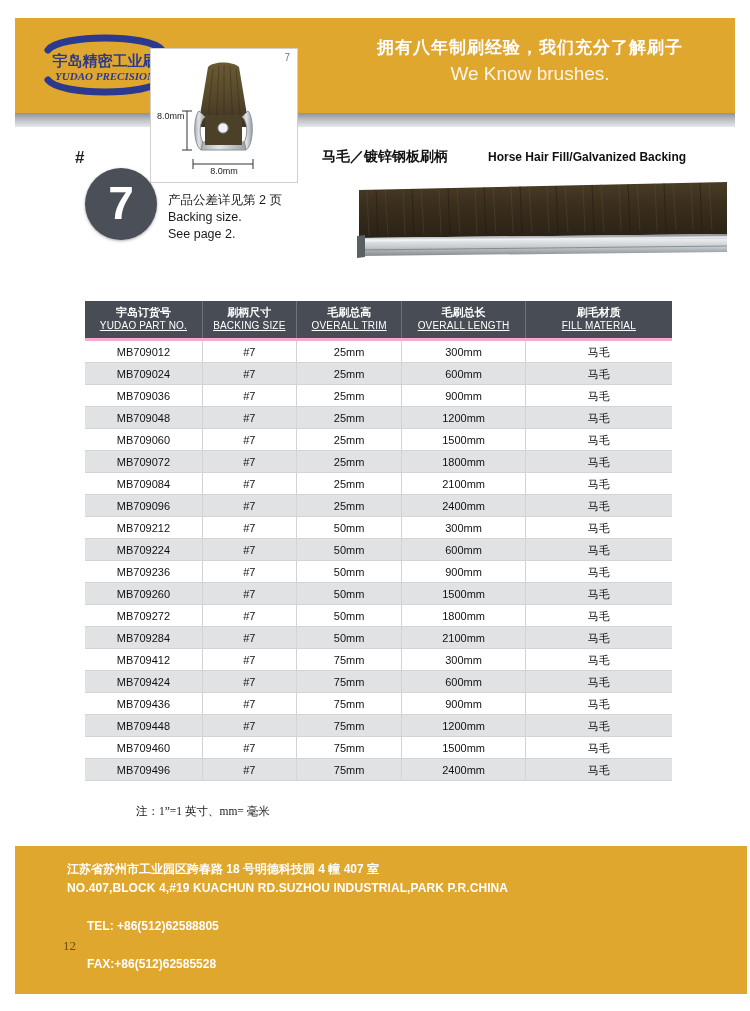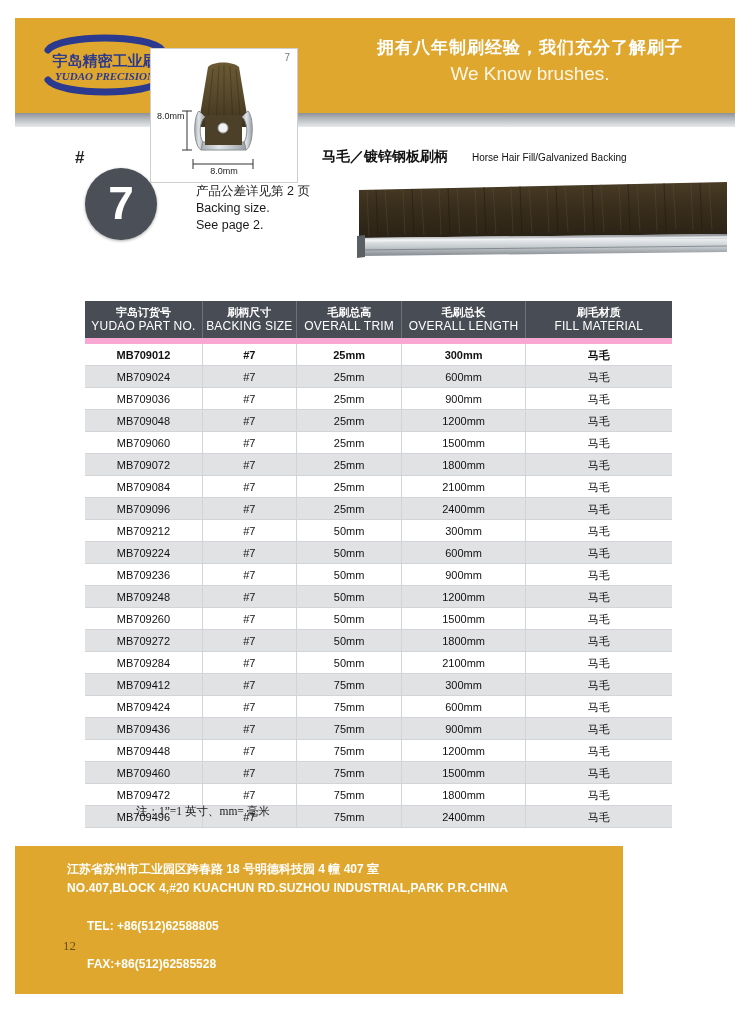--- a/index.html
+++ b/index.html
@@ -72,33 +72,33 @@
     width:72px; height:72px; border-radius:50%;
     background:#4a4f58;
     box-shadow:0 1px 3px rgba(0,0,0,.35);
     display:flex; align-items:center; justify-content:center;
   }
   .badge span {
     color:#ffffff; font-size:46px; font-weight:bold;
     line-height:1; margin-top:-3px;
   }
   .nominal {
-    position:absolute; left:168px; top:183px;
-    font-size:12.5px; color:#1a1a1a; line-height:17px;margin-left:28px;
+    position:absolute; left:168px; top:192px;
+    font-size:12.5px; color:#1a1a1a; line-height:17px;
   }
   .nominal .cn { font-size:12.5px; }
 
   
   .prod-title {
     position:absolute; left:322px; top:148px;
     font-size:14px; font-weight:bold; color:#111;
     white-space:nowrap;
   }
   .prod-title .en {
-    font-weight:normal; font-size:10px; margin-left:24px;
+    font-weight:bold; font-size:12px; margin-left:40px;
   }
 
   
   .photo {
     position:absolute; left:355px; top:178px;
     width:375px; height:85px;
     overflow:hidden;
   }
   .photo svg { display:block; }
 
@@ -110,43 +110,43 @@
   table { border-collapse:collapse; width:100%; }
   thead th {
     background:#474C55; color:#ffffff;
     font-size:10.5px; font-weight:bold;
     padding:4px 2px 5px; line-height:14px;
     border-right:1px solid #6d727a;
     text-align:center; vertical-align:middle;
   }
   thead th:last-child { border-right:none; }
   thead th .cn { display:block; font-size:11px; font-weight:bold; }
-  thead th .en { display:block; font-size:12px; font-weight:normal; letter-spacing:.2px; }
+  thead th .en { display:block; font-size:10px; font-weight:normal; letter-spacing:.2px;text-decoration:underline; }
   tbody td {
     font-size:11px; color:#111; text-align:center;
     padding:3.5px 2px; border-bottom:1px solid #d2d4d7;
     border-right:1px solid #d2d4d7;
     line-height:14px;
   }
   tbody td:last-child { border-right:none; }
   tbody tr:nth-child(odd)  { background:#ffffff; }
   tbody tr:nth-child(even) { background:#e0e2e4; }
-  tbody tr:first-child td { border-top:6px solid #f9a8d4;font-weight:bold; }
+  tbody tr:first-child td { border-top:3px solid #f9a8d4; }
 
   .footnote {
     position:absolute; left:88px; top:804px;
     font-size:11.5px; color:#1a1a1a;
     font-family:"Liberation Serif", serif;
     margin-left:48px;
   }
 
   
   .footer {
     position:absolute; left:15px; top:846px;
-    width:608px; height:148px;
+    width:732px; height:148px;
     background:#E0A72E;
   }
   .footer-lines {
     position:absolute; left:52px; top:14px;
     color:#ffffff; line-height:19px;
   }
   .f-cn { font-size:12px; font-weight:bold; }
   .f-addr { font-size:12px; font-weight:bold; letter-spacing:.1px; }
   .f-row { font-size:12px; font-weight:bold; white-space:pre; }
   .page-no {
@@ -394,106 +394,92 @@
           <td>马毛</td>
         </tr>
         <tr>
           <td>MB709236</td>
           <td>#7</td>
           <td>50mm</td>
           <td>900mm</td>
           <td>马毛</td>
         </tr>
         <tr>
-          <td>MB709248</td>
-          <td>#7</td>
-          <td>50mm</td>
+          <td>MB709260</td>
+          <td>#7</td>
+          <td>50mm</td>
+          <td>1500mm</td>
+          <td>马毛</td>
+        </tr>
+        <tr>
+          <td>MB709272</td>
+          <td>#7</td>
+          <td>50mm</td>
+          <td>1800mm</td>
+          <td>马毛</td>
+        </tr>
+        <tr>
+          <td>MB709284</td>
+          <td>#7</td>
+          <td>50mm</td>
+          <td>2100mm</td>
+          <td>马毛</td>
+        </tr>
+        <tr>
+          <td>MB709412</td>
+          <td>#7</td>
+          <td>75mm</td>
+          <td>300mm</td>
+          <td>马毛</td>
+        </tr>
+        <tr>
+          <td>MB709424</td>
+          <td>#7</td>
+          <td>75mm</td>
+          <td>600mm</td>
+          <td>马毛</td>
+        </tr>
+        <tr>
+          <td>MB709436</td>
+          <td>#7</td>
+          <td>75mm</td>
+          <td>900mm</td>
+          <td>马毛</td>
+        </tr>
+        <tr>
+          <td>MB709448</td>
+          <td>#7</td>
+          <td>75mm</td>
           <td>1200mm</td>
           <td>马毛</td>
         </tr>
         <tr>
-          <td>MB709260</td>
-          <td>#7</td>
-          <td>50mm</td>
+          <td>MB709460</td>
+          <td>#7</td>
+          <td>75mm</td>
           <td>1500mm</td>
-          <td>马毛</td>
-        </tr>
-        <tr>
-          <td>MB709272</td>
-          <td>#7</td>
-          <td>50mm</td>
-          <td>1800mm</td>
-          <td>马毛</td>
-        </tr>
-        <tr>
-          <td>MB709284</td>
-          <td>#7</td>
-          <td>50mm</td>
-          <td>2100mm</td>
-          <td>马毛</td>
-        </tr>
-        <tr>
-          <td>MB709412</td>
-          <td>#7</td>
-          <td>75mm</td>
-          <td>300mm</td>
-          <td>马毛</td>
-        </tr>
-        <tr>
-          <td>MB709424</td>
-          <td>#7</td>
-          <td>75mm</td>
-          <td>600mm</td>
-          <td>马毛</td>
-        </tr>
-        <tr>
-          <td>MB709436</td>
-          <td>#7</td>
-          <td>75mm</td>
-          <td>900mm</td>
-          <td>马毛</td>
-        </tr>
-        <tr>
-          <td>MB709448</td>
-          <td>#7</td>
-          <td>75mm</td>
-          <td>1200mm</td>
-          <td>马毛</td>
-        </tr>
-        <tr>
-          <td>MB709460</td>
-          <td>#7</td>
-          <td>75mm</td>
-          <td>1500mm</td>
-          <td>马毛</td>
-        </tr>
-        <tr>
-          <td>MB709472</td>
-          <td>#7</td>
-          <td>75mm</td>
-          <td>1800mm</td>
           <td>马毛</td>
         </tr>
         <tr>
           <td>MB709496</td>
           <td>#7</td>
           <td>75mm</td>
           <td>2400mm</td>
           <td>马毛</td>
         </tr>
       </tbody>
   </table>
 </div>
 
 <div class="footnote">注：1”=1 英寸、mm= 毫米</div>
 
 <div class="footer">
   <div class="footer-lines">
     <div class="f-cn">江苏省苏州市工业园区跨春路 18 号明德科技园 4 幢 407 室</div>
-    <div class="f-addr">NO.407,BLOCK 4,#20 KUACHUN RD.SUZHOU INDUSTRIAL,PARK P.R.CHINA</div>
+    <div class="f-addr">NO.407,BLOCK 4,#19 KUACHUN RD.SUZHOU INDUSTRIAL,PARK P.R.CHINA</div>
     <div class="f-row">
       <span>TEL: +86(512)62588805</span>
       <span style="display:inline-block;width:78px"></span>
       <span>FAX:+86(512)62585528</span>
     </div>
     <div class="f-row">
       
       <span style="display:inline-block;width:28px"></span>
       
     </div>

